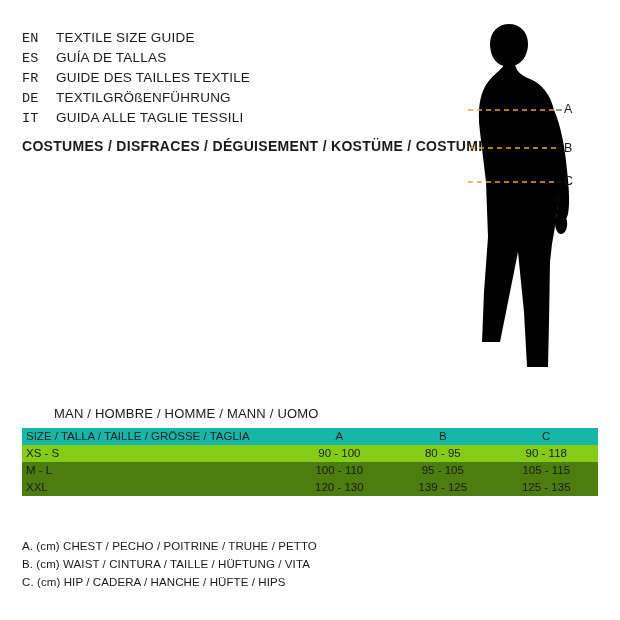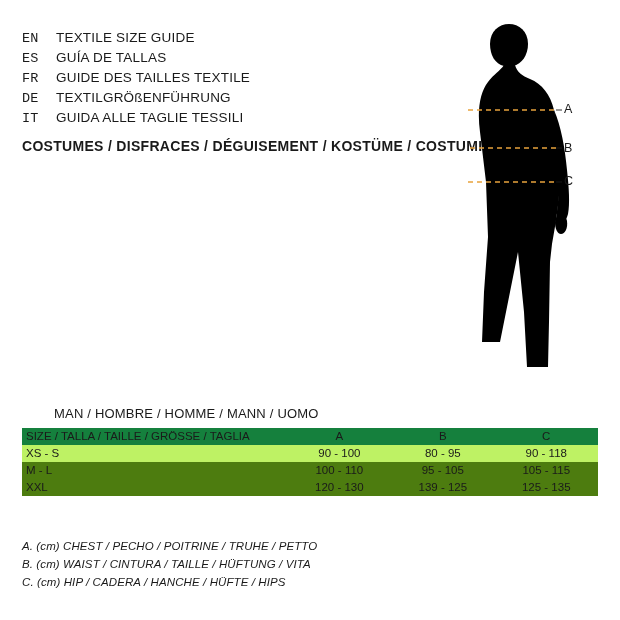--- a/index.html
+++ b/index.html
@@ -113,36 +113,35 @@
   table.size-table td.size-col {
     text-align: left;
     padding-left: 4px;
     width: 262px;
   }
   table.size-table th.meas-col,
   table.size-table td.meas-col {
     width: 104px;
   }
   tr.head-row {
-    background: #15803d;
+    background: #14b8a6;
   }
   tr.row-alt {
     background: #4d7c0f;
   }
   tr.row-plain {
-    background: #bef264;
+    background: #84cc16;
   }
 
   
   .legend {
     position: absolute;
     left: 22px;
     top: 537px;
     width: 560px;
-    font-style: italic;
   }
   .legend-row {
     font-size: 11.5px;
     height: 18px;
     line-height: 18px;
     letter-spacing: 0.1px;
   }
 </style>
 </head>
 <body>

